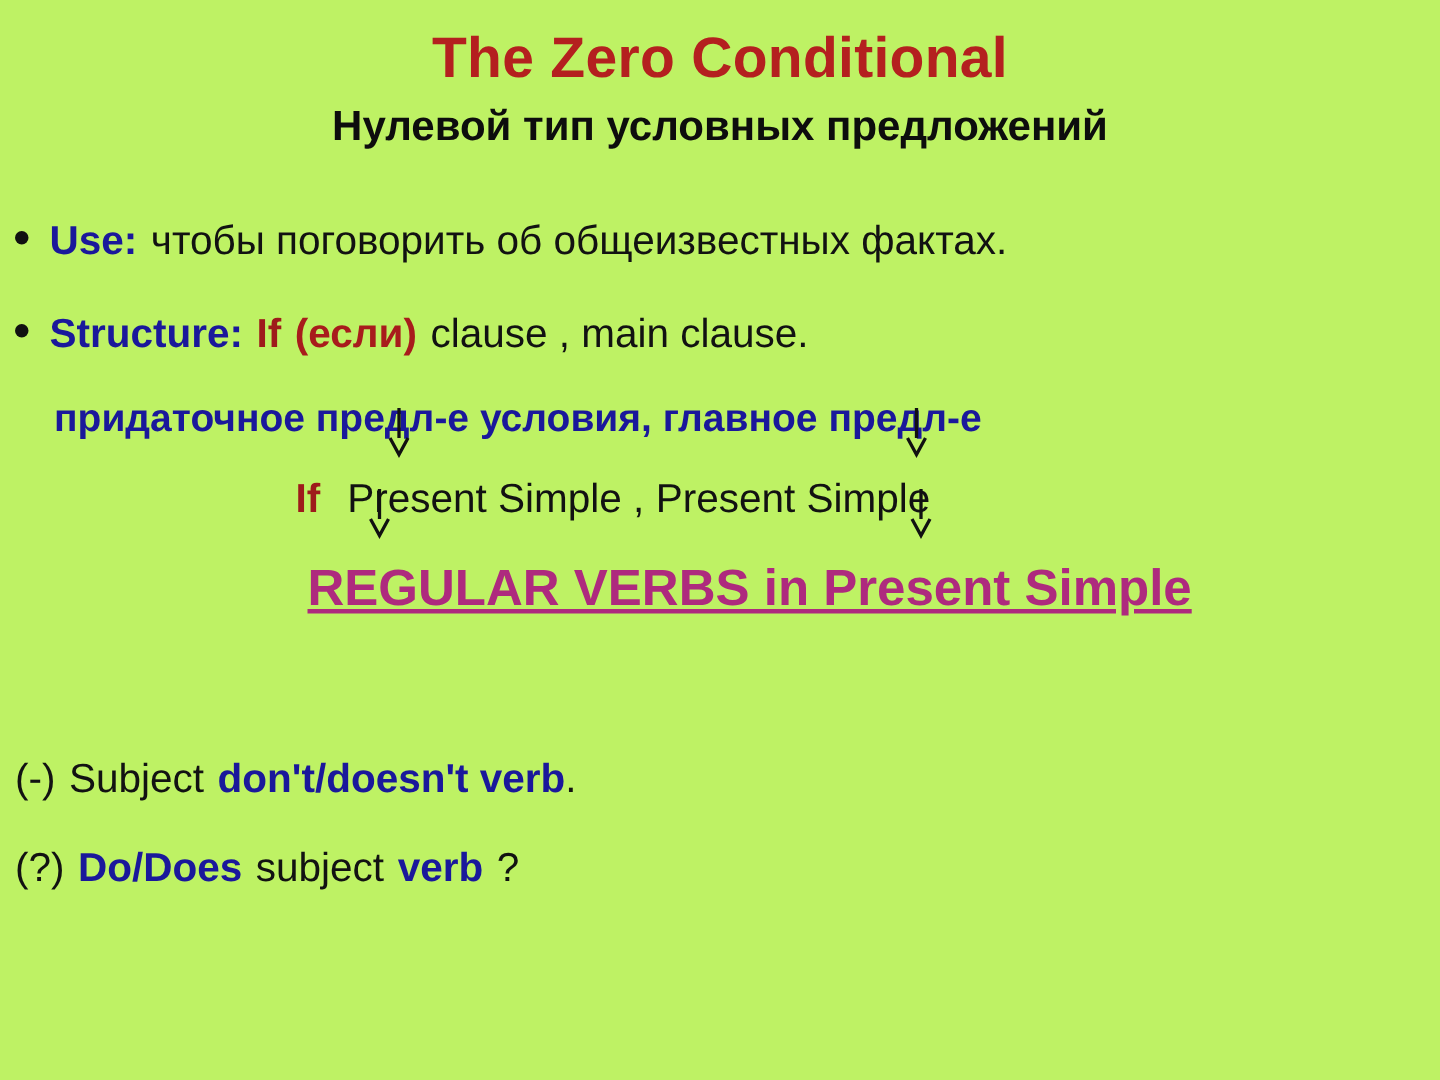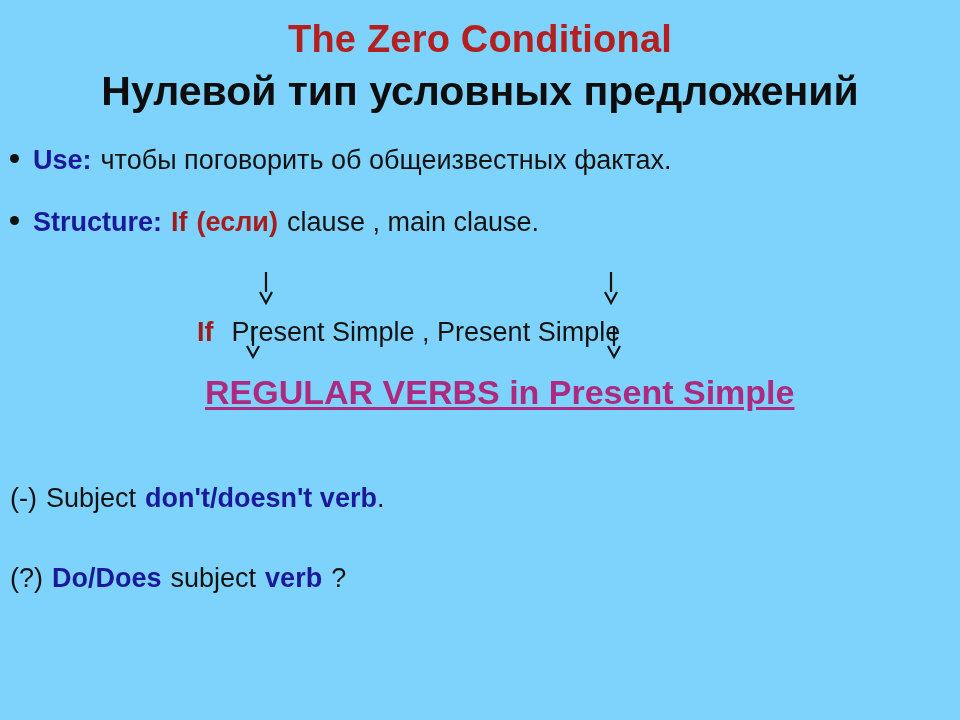--- a/index.html
+++ b/index.html
@@ -11,21 +11,21 @@
     width: 960px;
     height: 720px;
     overflow: hidden;
     font-family: "Liberation Sans", sans-serif;
     -webkit-font-smoothing: antialiased;
   }
   .slide {
     position: relative;
     width: 960px;
     height: 720px;
-    background: #7dd3fc;
+    background: #bef264;
   }
 
   
   .title {
     position: absolute;
     left: 0;
     top: 18px;
     width: 960px;
     text-align: center;
     font-size: 38px;
@@ -33,21 +33,21 @@
     color: #B4201F;
     letter-spacing: 0.2px;
     white-space: nowrap;
   }
   .subtitle {
     position: absolute;
     left: 0;
     top: 68px;
     width: 960px;
     text-align: center;
-    font-size: 41px;
+    font-size: 28px;
     font-weight: bold;
     color: #0d0d0d;
     white-space: nowrap;
   }
 
   
   .row {
     position: absolute;
     white-space: nowrap;
     font-size: 27px;
@@ -80,21 +80,21 @@
     text-decoration: underline;
     text-underline-offset: 3px;
   }
 
   #row-use        { top: 146px; }
   #row-structure  { top: 208px; }
   #row-ru-clause  { left: 36px;  top: 264px; font-size: 26px; }
   #row-if-tense   { left: 197px; top: 318px; }
   #row-regular    { left: 205px; top: 374px; font-size: 34px; }
   #row-plus       { left: 10px;  top: 428px; }
-  #row-minus      { left: 10px;  top: 484px; }
+  #row-minus      { left: 10px;  top: 505px; }
   #row-question   { left: 10px;  top: 536px; margin-top: 28px; }
 
   .sp { display: inline-block; width: 9px; }
 
   
   .arrow {
     position: absolute;
     width: 22px;
     height: 34px;
     pointer-events: none;
@@ -121,20 +121,23 @@
     </span>
   </div>
 
   <div class="row bullet-row" id="row-use">
     <span class="dot"></span>
     <span>
       <span class="blue">Use:</span><span class="sp"></span><span class="black">чтобы поговорить об общеизвестных фактах.</span>
     </span>
   </div>
 
+  <div class="row" id="row-ru-clause">
+    <span class="blue">придаточное предл-е условия, главное предл-е</span>
+  </div>
 
   <div class="row" id="row-if-tense">
     <span class="red">If</span><span class="sp"></span><span class="sp"></span><span class="black">Present Simple , Present Simple</span>
   </div>
 
   <div class="row" id="row-regular">
     <span class="magenta">REGULAR VERBS in Present Simple</span>
   </div>
 
 

